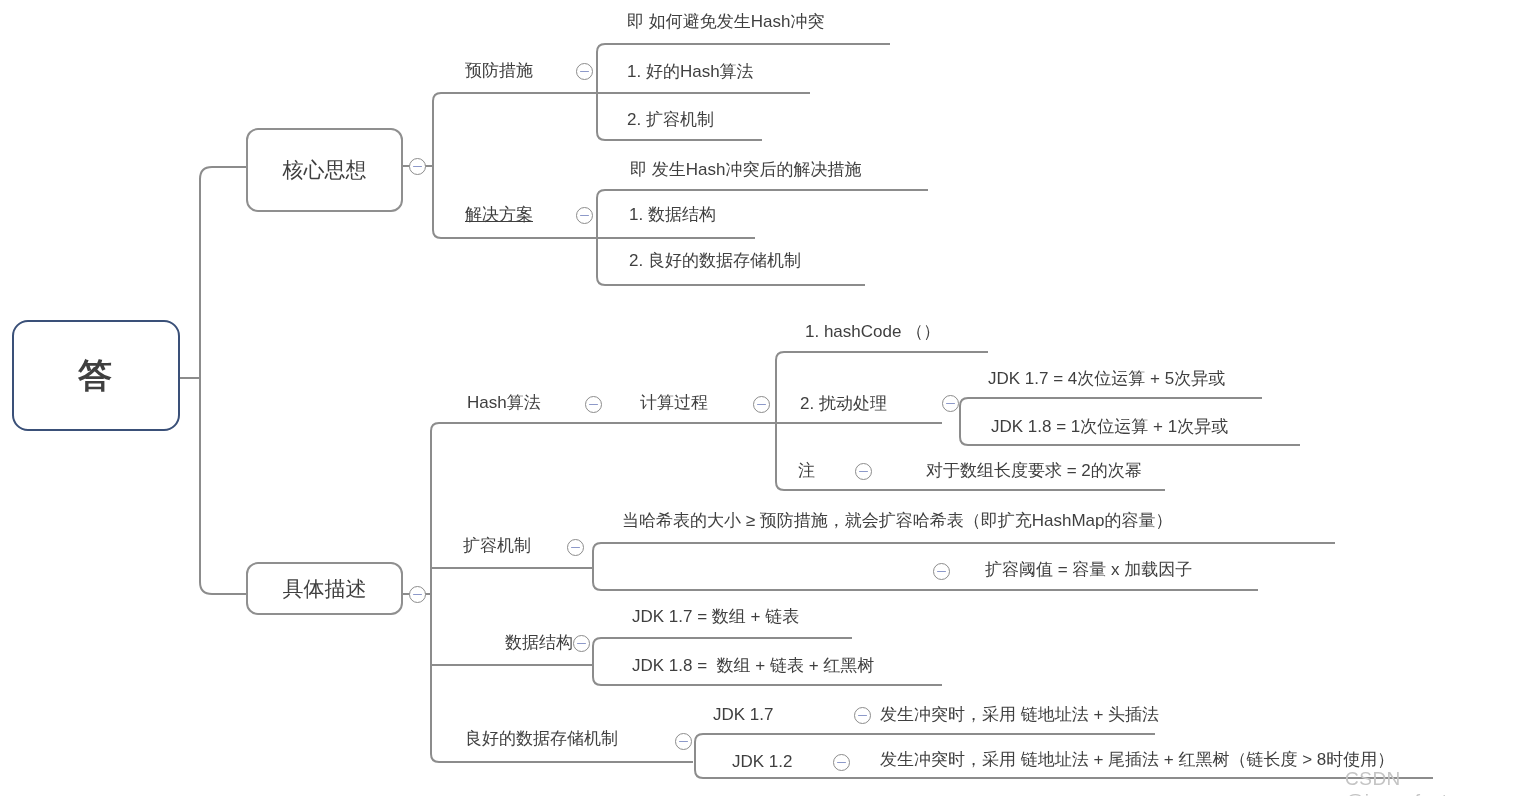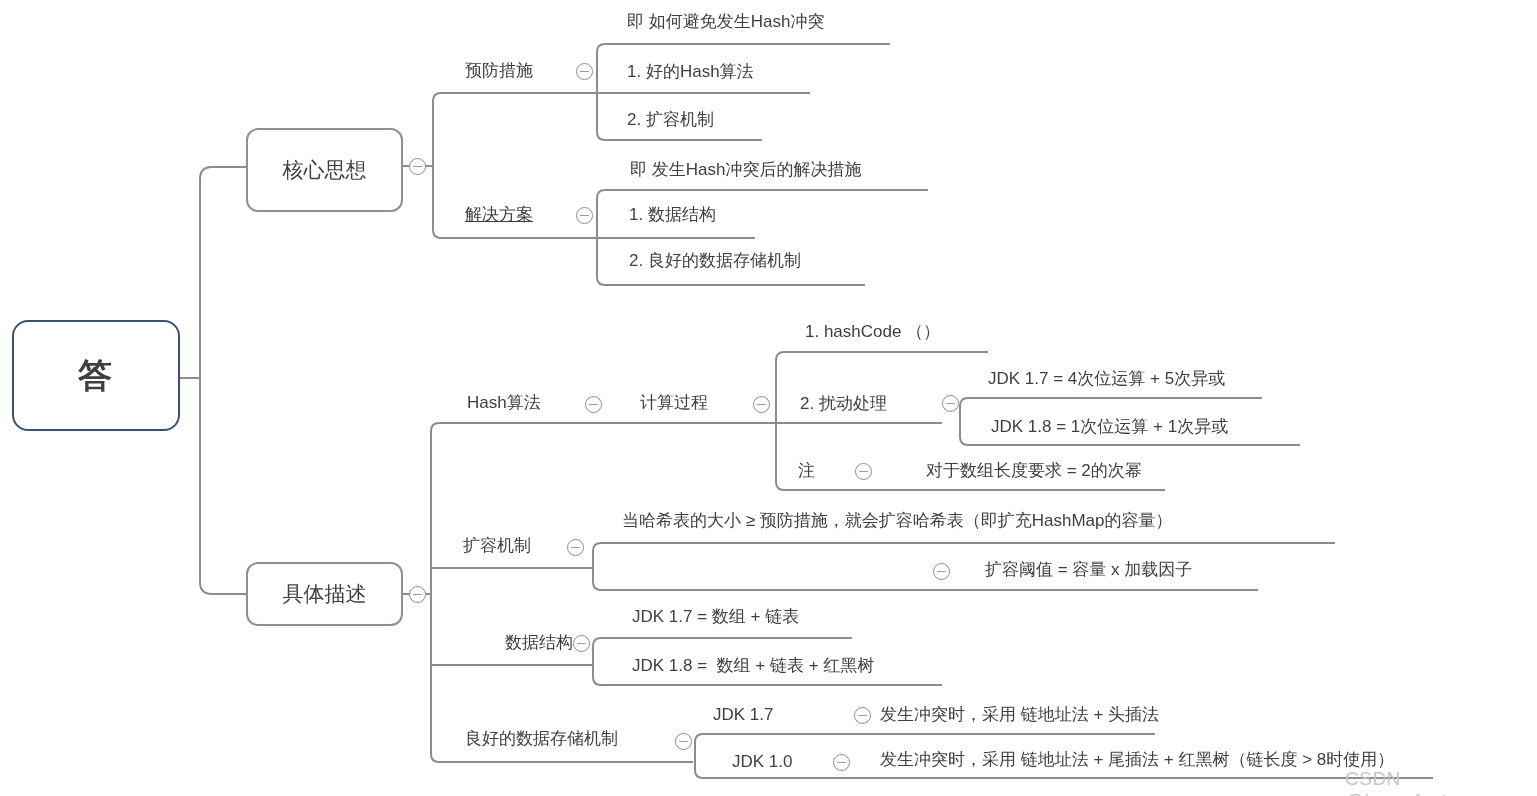--- a/index.html
+++ b/index.html
@@ -56,21 +56,21 @@
   </svg>
 
   <div class="box root" style="left:12px;top:320px;width:168px;height:111px;">
     <span>答</span>
   </div>
 
   <div class="box" style="left:246px;top:128px;width:157px;height:84px;">
     <span>核心思想</span>
   </div>
 
-  <div class="box" style="left:246px;top:562px;width:157px;height:64px;">
+  <div class="box" style="left:246px;top:562px;width:157px;height:53px;">
     <span>具体描述</span>
   </div>
 
   <div class="minus" style="left:409px;top:158px;"></div>
   <div class="minus" style="left:576px;top:63px;"></div>
   <div class="minus" style="left:576px;top:207px;"></div>
   <div class="minus" style="left:409px;top:586px;"></div>
   <div class="minus" style="left:585px;top:396px;"></div>
   <div class="minus" style="left:753px;top:396px;"></div>
   <div class="minus" style="left:942px;top:395px;"></div>
@@ -104,18 +104,18 @@
   <div class="t" style="left:622px;top:510px;">当哈希表的大小 ≥ 预防措施，就会扩容哈希表（即扩充HashMap的容量）</div>
   <div class="t" style="left:985px;top:559px;">扩容阈值 = 容量 x 加载因子</div>
 
   <div class="t" style="left:465px;top:632px;margin-left:40px;">数据结构</div>
   <div class="t" style="left:632px;top:606px;">JDK 1.7 = 数组 + 链表</div>
   <div class="t" style="left:632px;top:655px;">JDK 1.8 =  数组 + 链表 + 红黑树</div>
 
   <div class="t" style="left:465px;top:728px;">良好的数据存储机制</div>
   <div class="t" style="left:713px;top:704px;">JDK 1.7</div>
   <div class="t" style="left:880px;top:704px;">发生冲突时，采用 链地址法 + 头插法</div>
-  <div class="t" style="left:732px;top:751px;">JDK 1.0</div>
+  <div class="t" style="left:732px;top:751px;">JDK 1.2</div>
   <div class="t" style="left:880px;top:749px;">发生冲突时，采用 链地址法 + 尾插法 + 红黑树（链长度 &gt; 8时使用）</div>
 
   <div class="wm" style="left:1345px;top:768px;">CSDN @imperfectsam</div>
 
 </div>
 
 </body></html>

